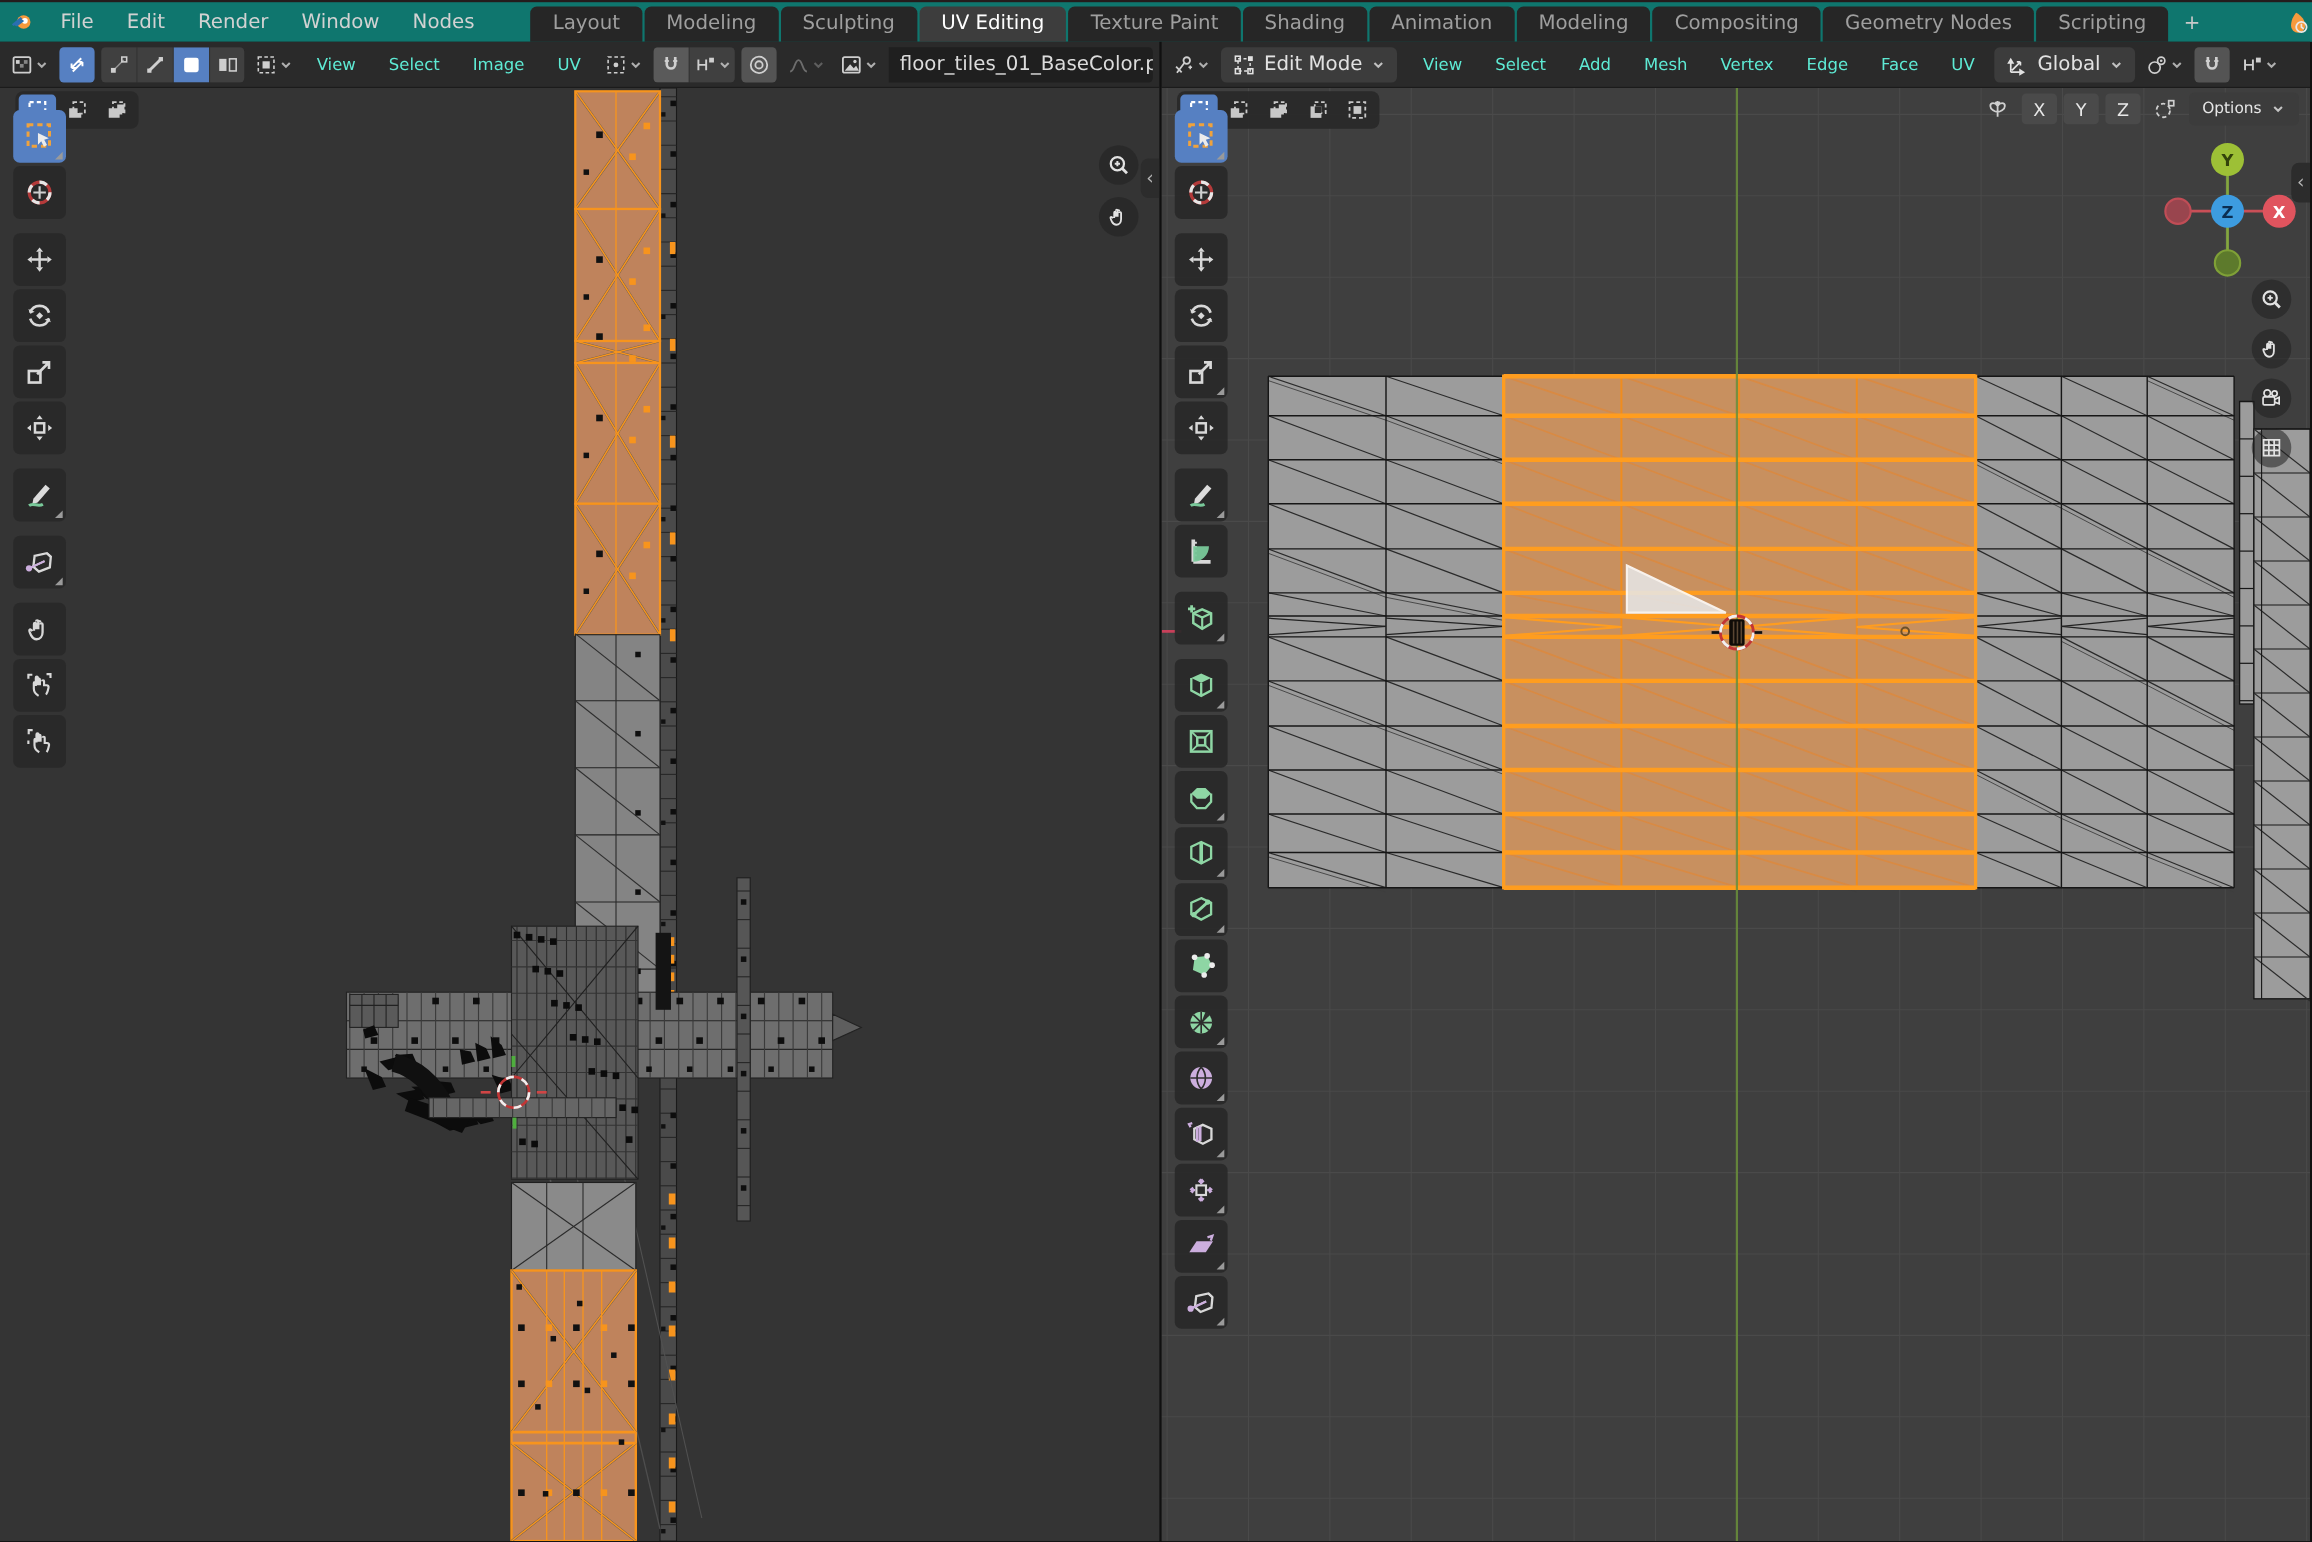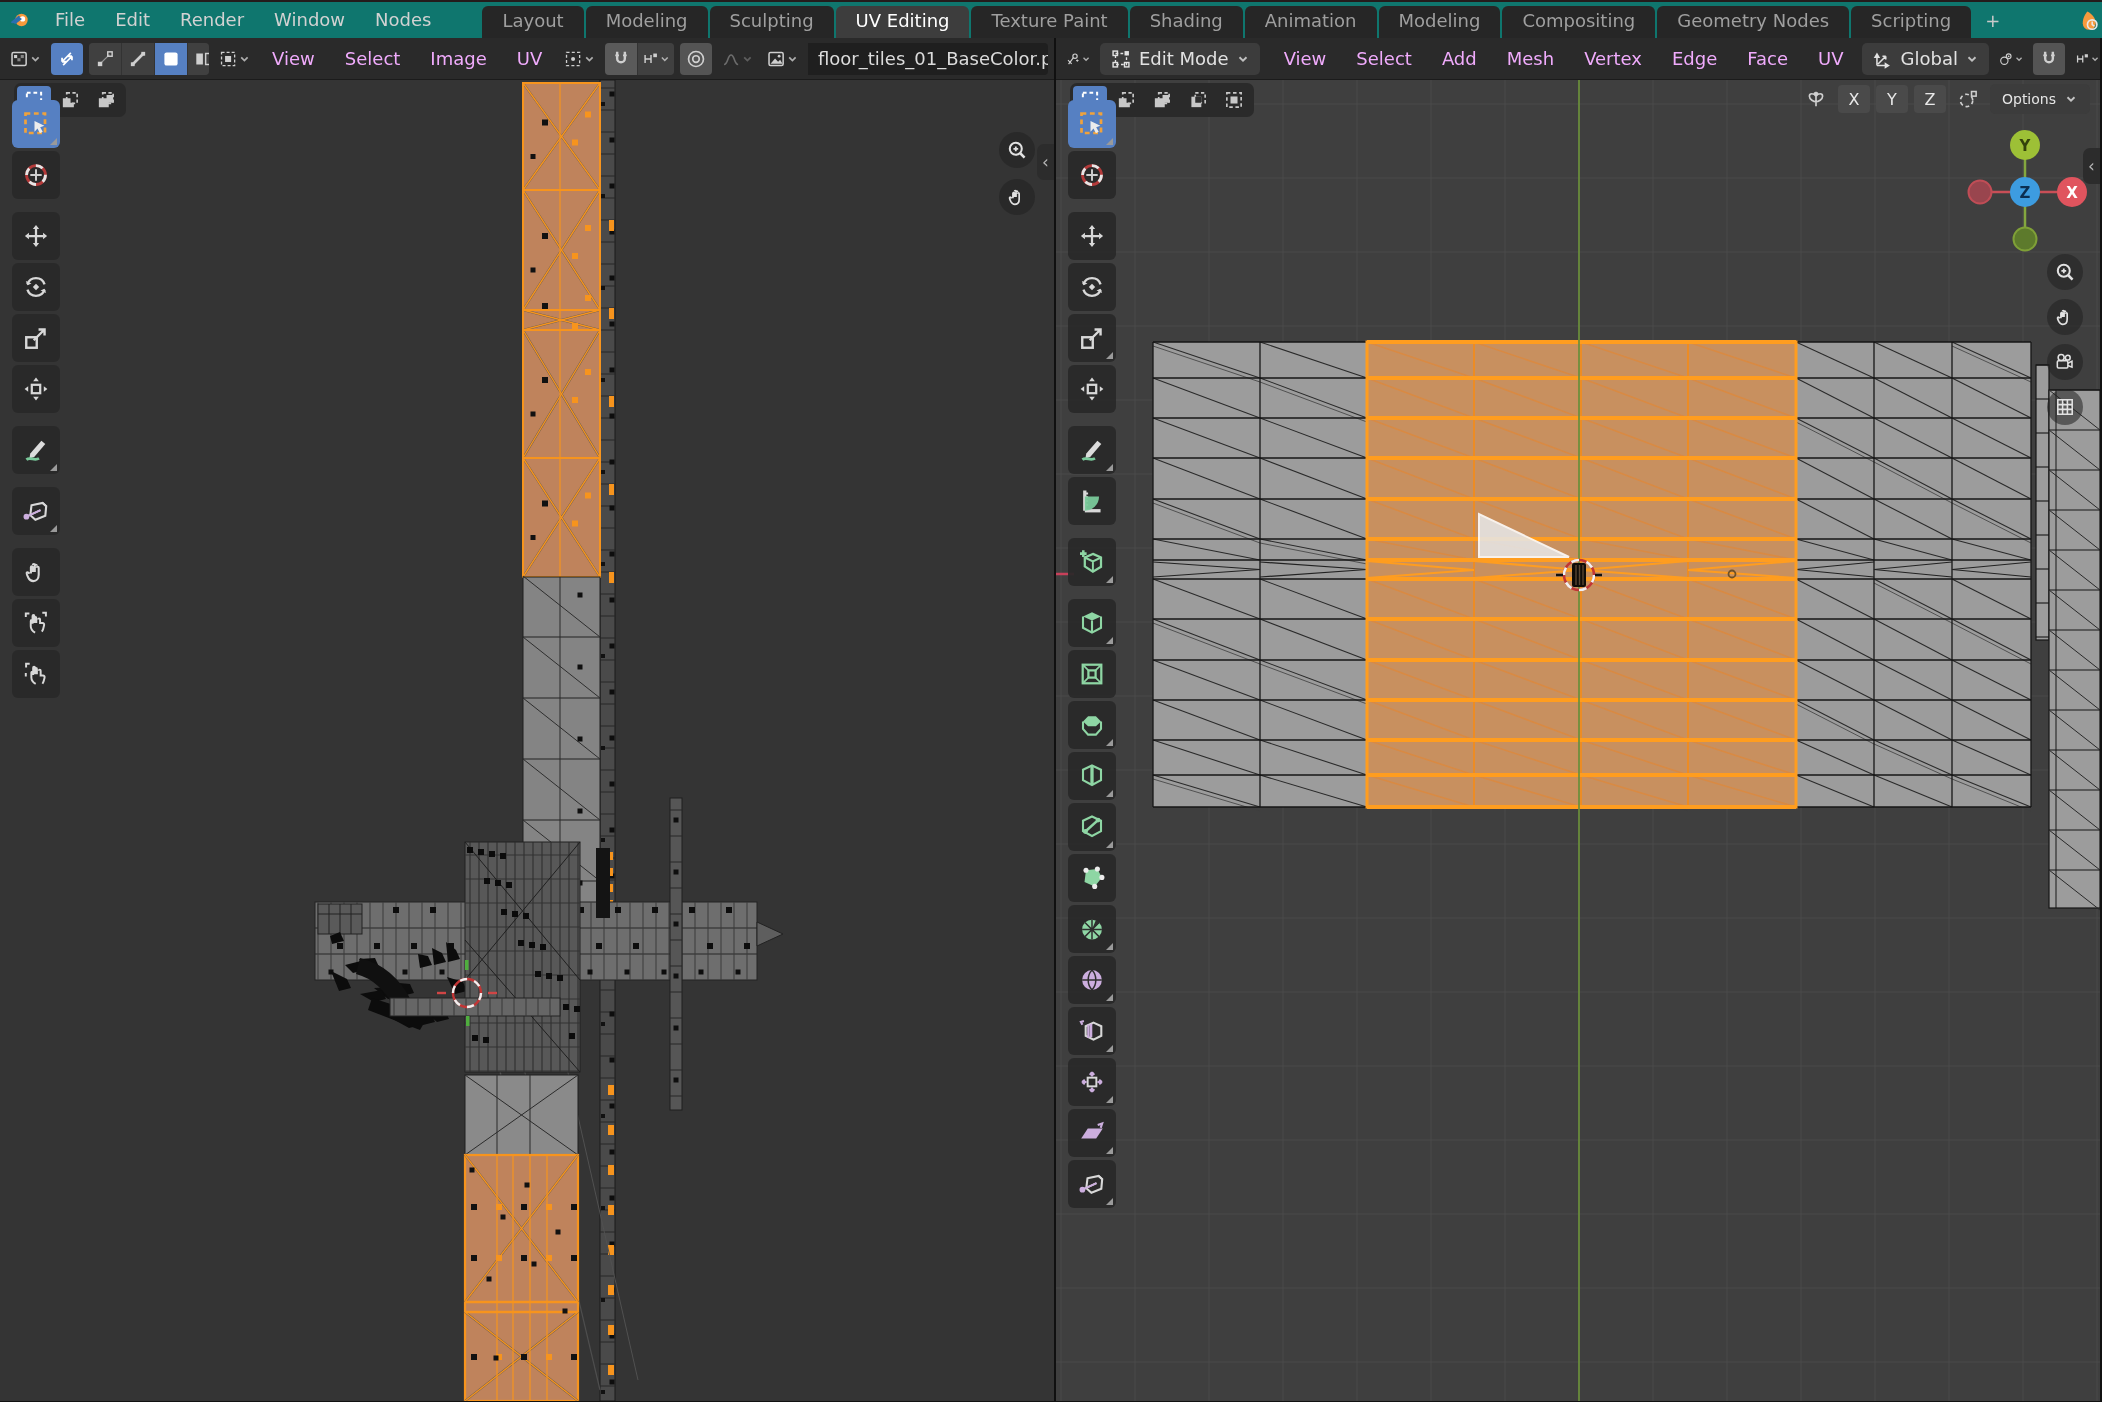--- a/index.html
+++ b/index.html
@@ -28,21 +28,21 @@
         padding:0 6px;gap:6px;overflow:hidden;white-space:nowrap;}
   .hbtn{height:32px;min-width:32px;border-radius:4px;display:flex;align-items:center;justify-content:center;
         padding:0 3px;color:#cfcfcf;background:transparent;}
   .hbtn.blue{background:#5680c2;color:#fff;}
   .hbtn.pressed{background:#545454;}
   .hbtn.dim{opacity:.4;}
   .hgroup{display:flex;background:#333;border-radius:4px;gap:1px;overflow:hidden;}
   .hgroup .hbtn{border-radius:0;background:#404040;}
   .hgroup .hbtn.blue{background:#5680c2;}
   .hgroup .hbtn.pressed{background:#5a5a5a;}
-  .hmenu{padding:0 12px;font-size:18px;color:#f0abfc;}
+  .hmenu{padding:0 12px;font-size:15px;color:#5eead4;}
   .hpill{height:32px;background:#3c3c3c;border-radius:5px;display:flex;align-items:center;gap:7px;
          padding:0 10px;font-size:18px;color:#e2e2e2;}
   .hfield{height:32px;background:#1f1f1f;border-radius:0 4px 4px 0;display:flex;align-items:center;
           padding:0 10px;font-size:18px;color:#dcdcdc;min-width:240px;max-width:238px;overflow:hidden;}
   .ic{width:22px;height:22px;display:block;}
   .chev{width:14px;height:14px;display:block;opacity:.8;}
 
   
   .canvas{position:relative;width:100%;height:1321px;overflow:hidden;}
   .uv .canvas{background:#343434;}

